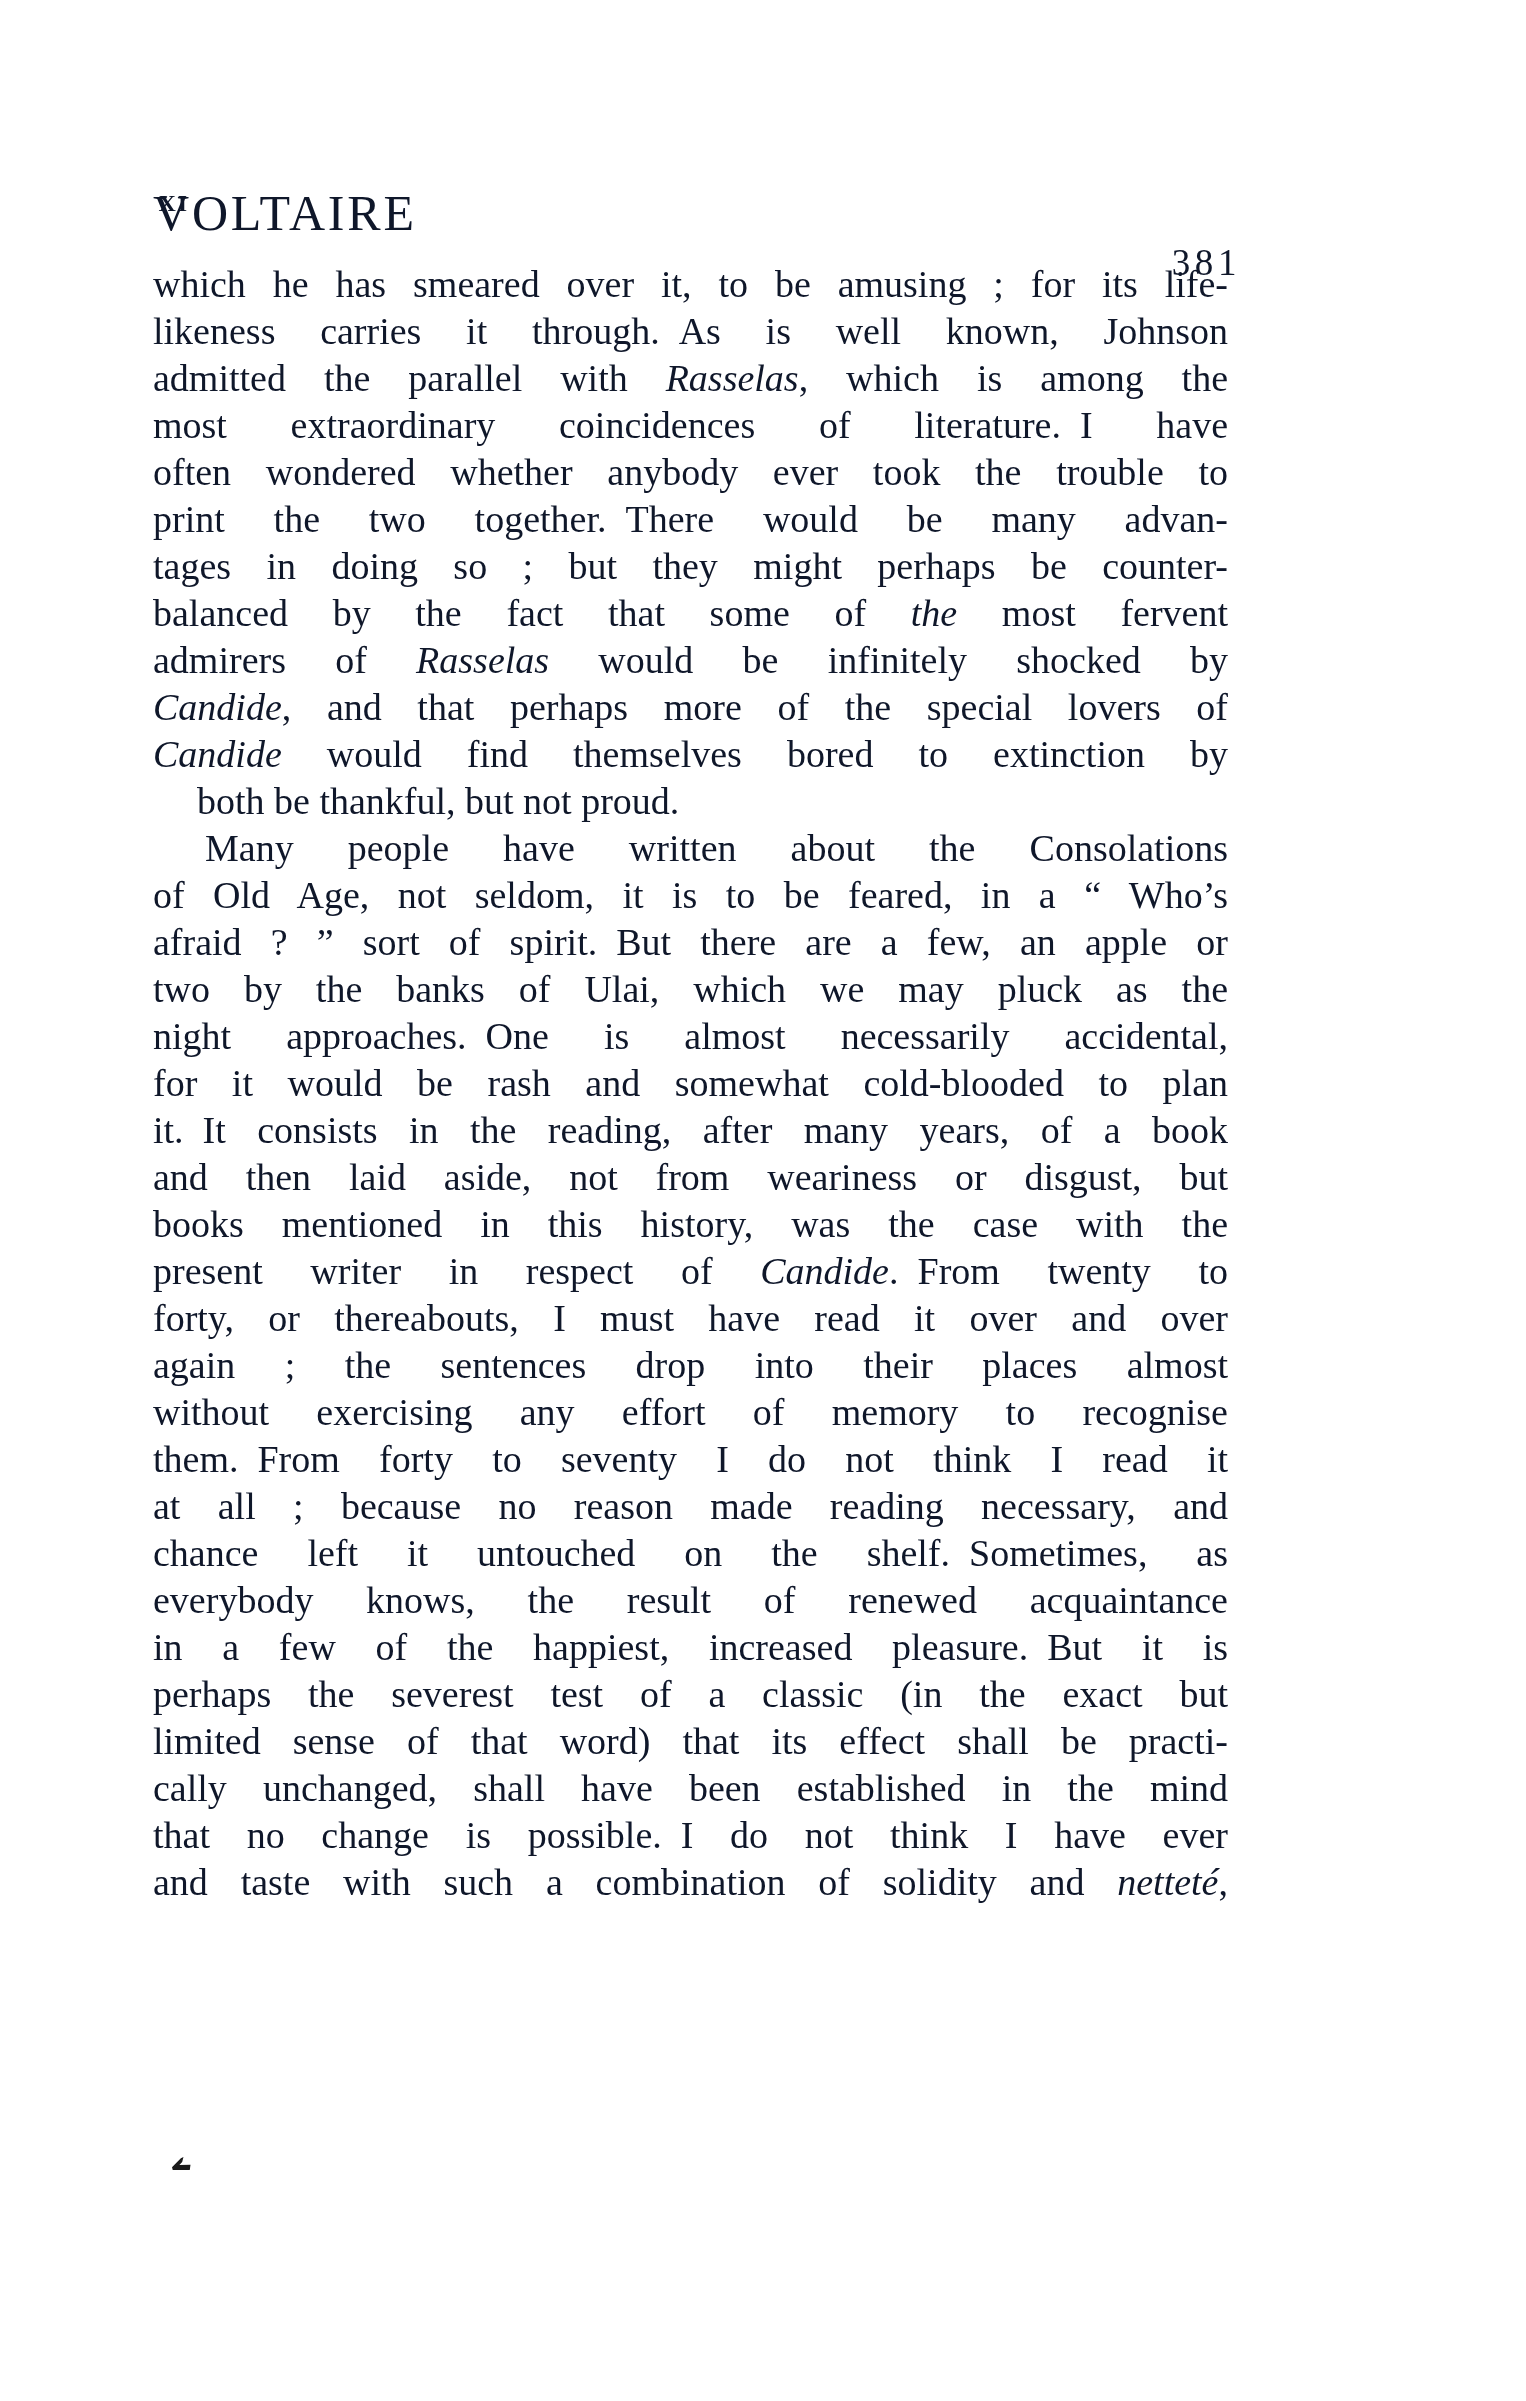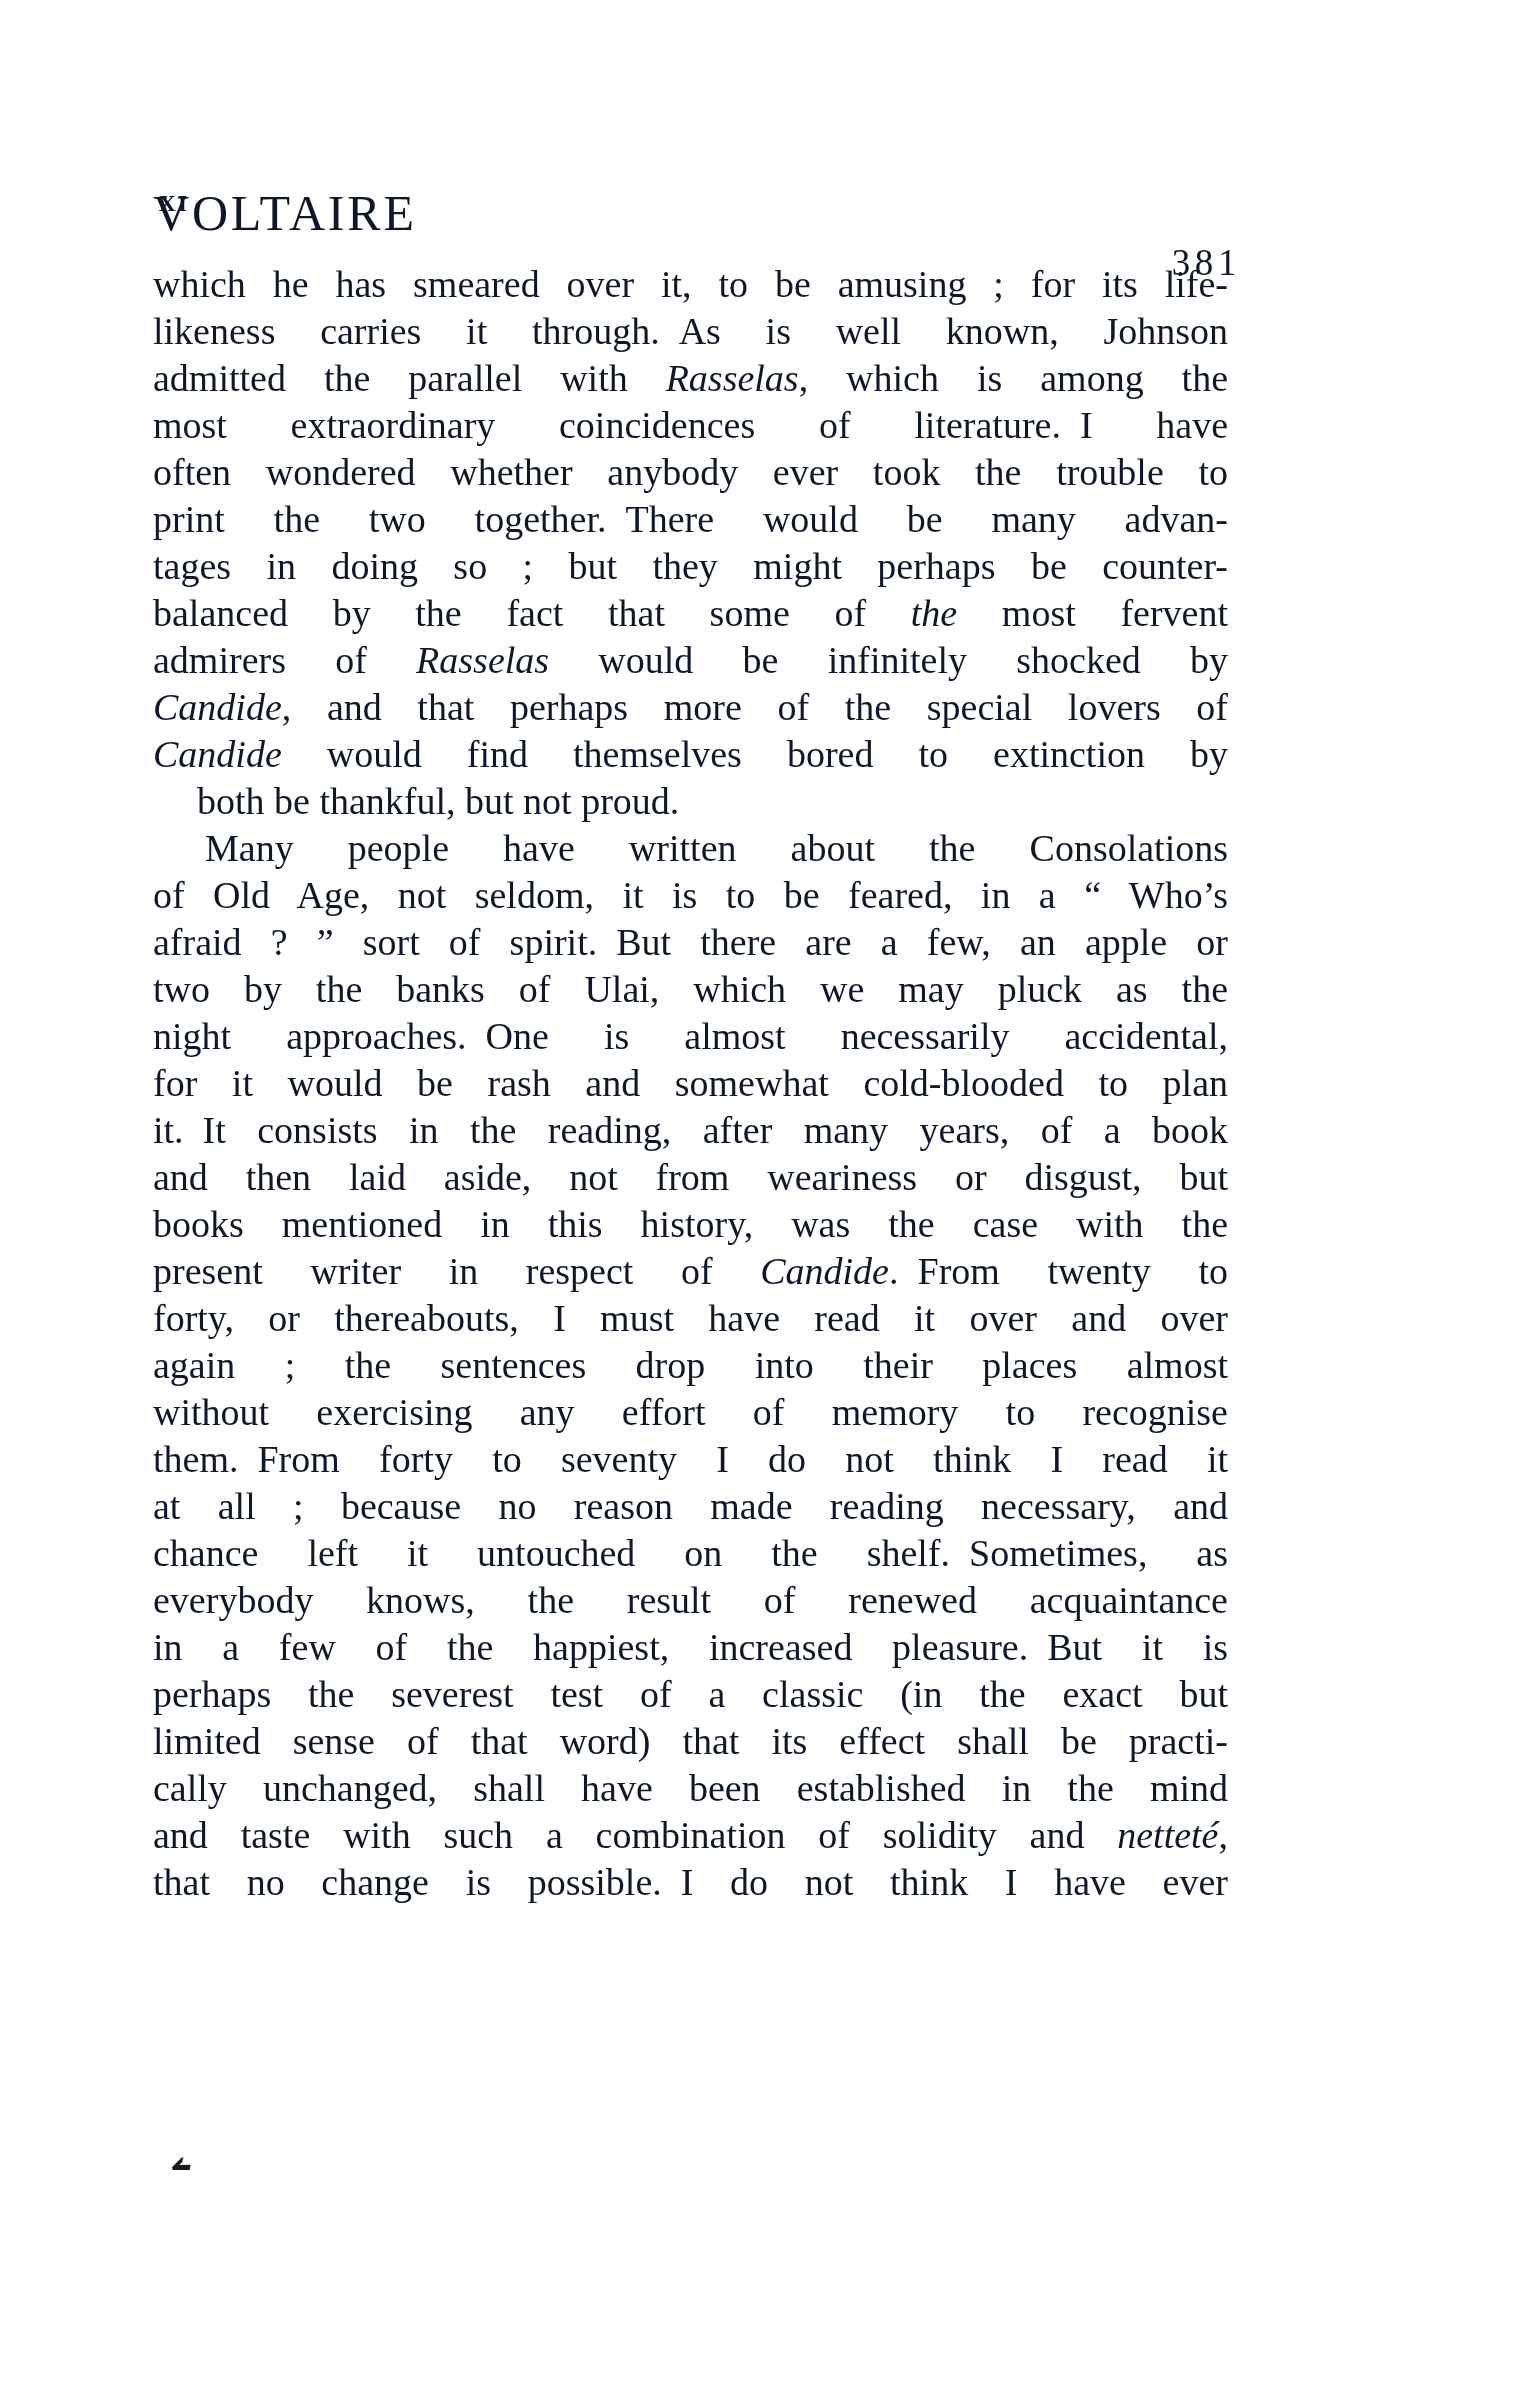--- a/index.html
+++ b/index.html
@@ -136,21 +136,21 @@
         <span class="line">again ; the sentences drop into their places almost</span>
         <span class="line">without exercising any effort of memory to recognise</span>
         <span class="line">them. From forty to seventy I do not think I read it</span>
         <span class="line">at all ; because no reason made reading necessary, and</span>
         <span class="line">chance left it untouched on the shelf. Sometimes, as</span>
         <span class="line">everybody knows, the result of renewed acquaintance</span>
         <span class="line">in a few of the happiest, increased pleasure. But it is</span>
         <span class="line">perhaps the severest test of a classic (in the exact but</span>
         <span class="line">limited sense of that word) that its effect shall be practi-</span>
         <span class="line">cally unchanged, shall have been established in the mind</span>
+        <span class="line">that no change is possible. I do not think I have ever</span>
         <span class="line">and taste with such a combination of solidity and <i>netteté</i>,</span>
-        <span class="line">that no change is possible. I do not think I have ever</span>
       </p>
   </main>
 
   <span class="speck" aria-hidden="true"></span>
 
 </div>
 
 
 </body></html>

